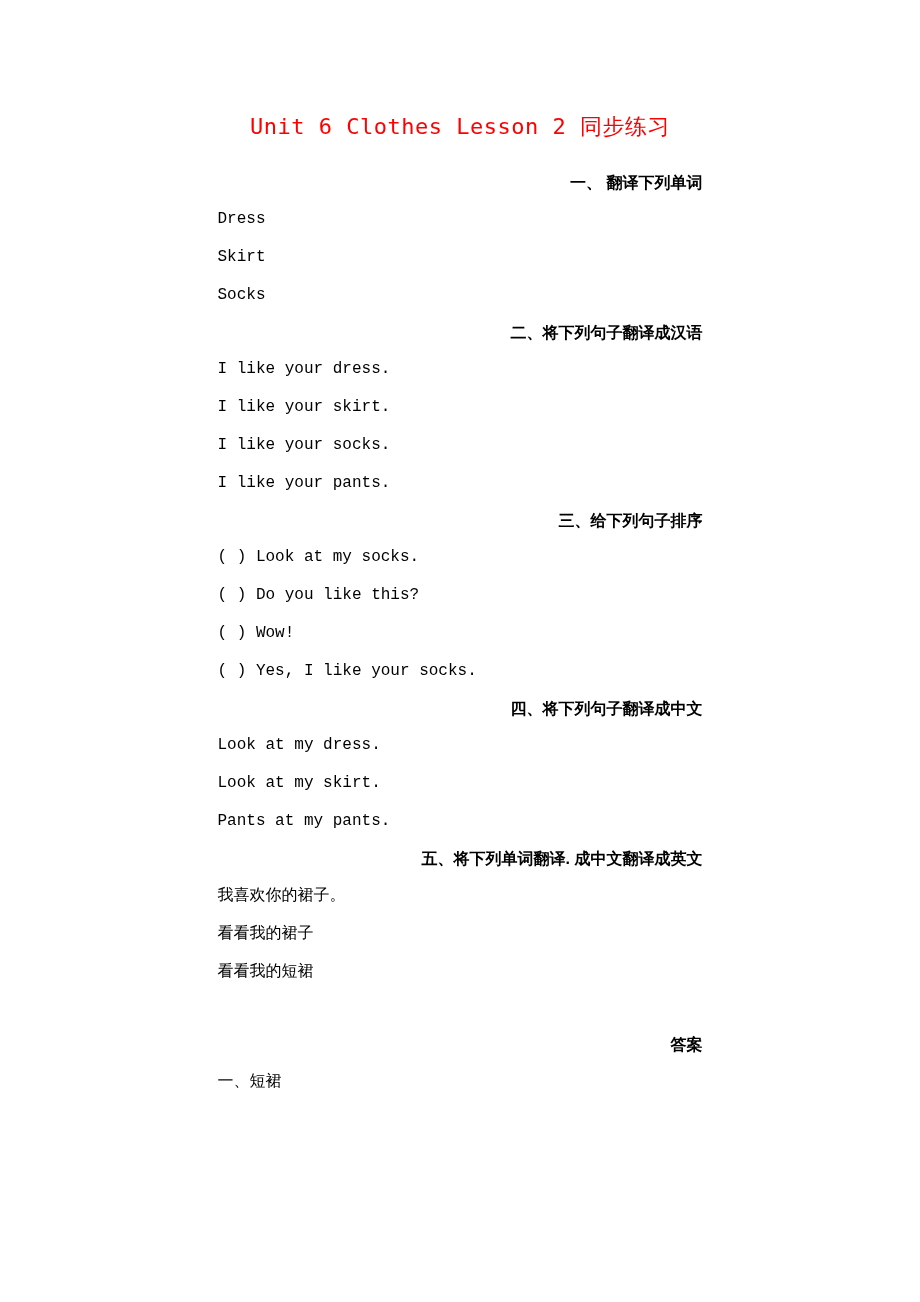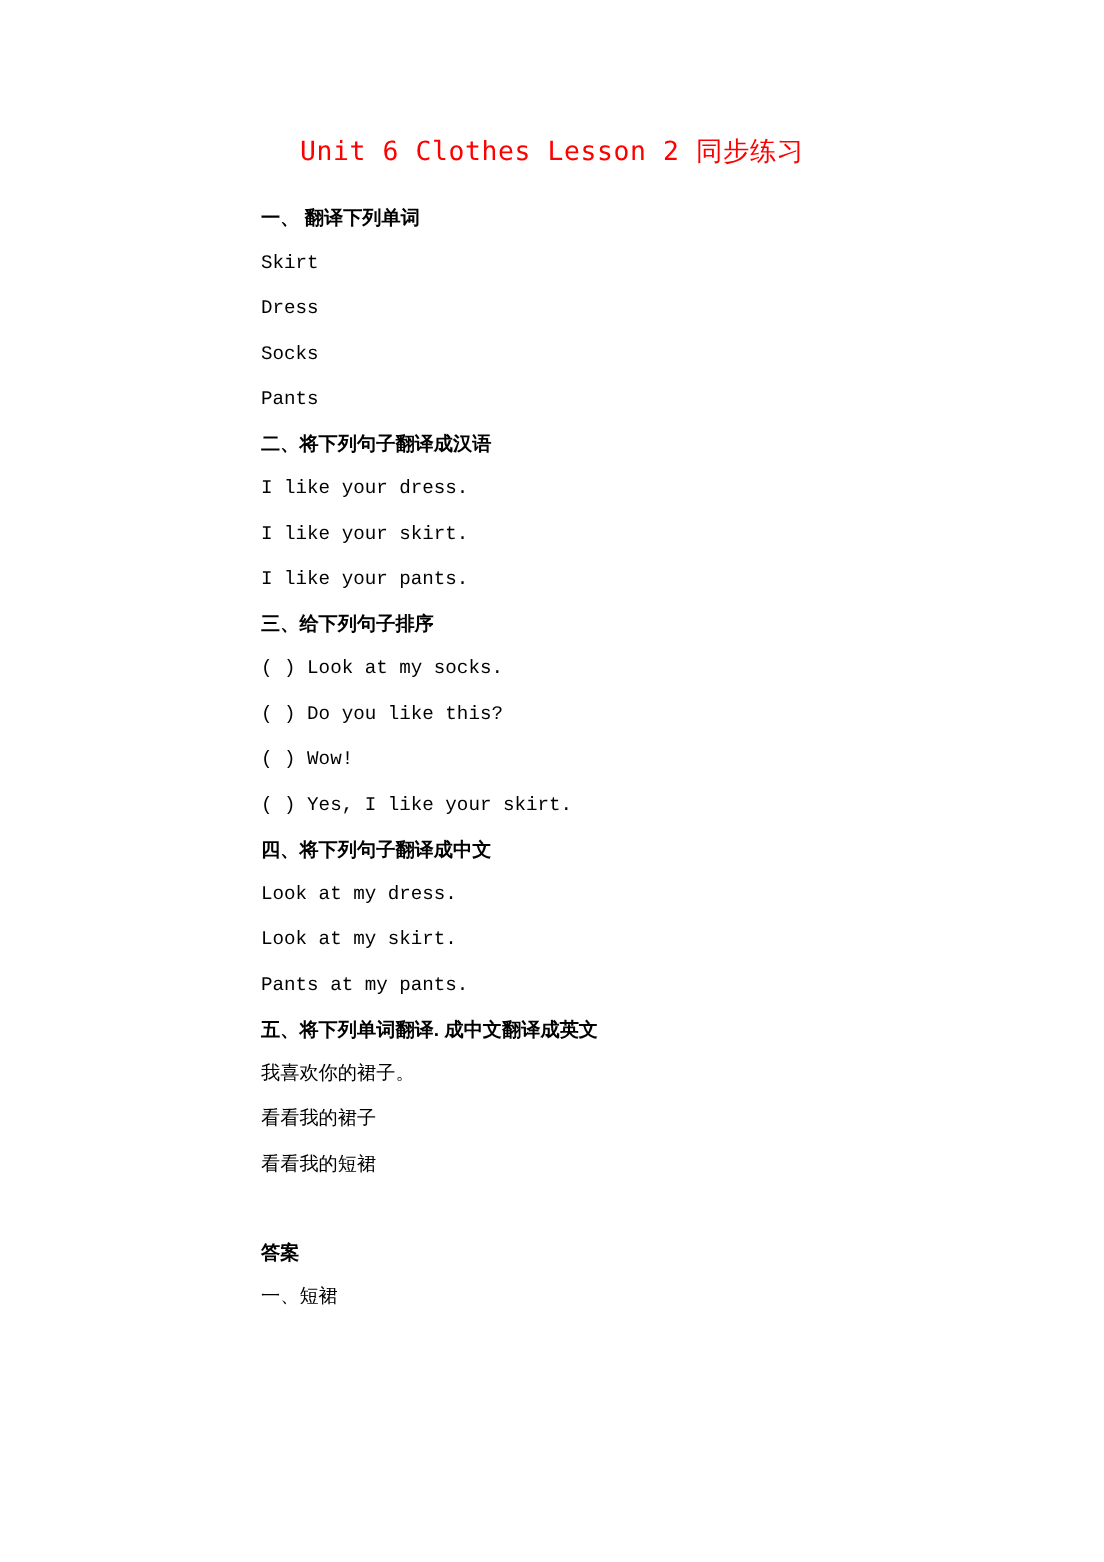--- a/index.html
+++ b/index.html
@@ -23,20 +23,21 @@
     color: #ff0000;
     font-family: "SimSun", "宋体", "Microsoft YaHei", monospace;
     font-size: 22px;
     margin-bottom: 28px;
     letter-spacing: 0.5px;
   }
   .section-heading {
     font-weight: bold;
     font-family: "SimHei", "黑体", "SimSun", sans-serif;
     margin: 10px 0 12px 0;
+    text-align: right;
   }
   .line {
     font-family: "SimSun", "宋体", "Courier New", monospace;
     white-space: pre;
     margin: 0 0 14px 0;
   }
   .cn-line {
     font-family: Liberation Serif, serif;
     margin: 0 0 14px 0;
   }
@@ -45,35 +46,35 @@
   }
 </style>
 </head>
 <body>
 
 <div class="page">
 
   <div class="title">Unit 6 Clothes Lesson 2 同步练习</div>
 
   <div class="section-heading">一、  翻译下列单词</div>
+  <div class="line">Dress</div>
   <div class="line">Skirt</div>
-  <div class="line">Dress</div>
   <div class="line">Socks</div>
-  <div class="line">Pants</div>
 
   <div class="section-heading">二、将下列句子翻译成汉语</div>
   <div class="line">I like your dress.</div>
   <div class="line">I like your skirt.</div>
+  <div class="line">I like your socks.</div>
   <div class="line">I like your pants.</div>
 
   <div class="section-heading">三、给下列句子排序</div>
   <div class="line">( ) Look at my socks.</div>
   <div class="line">( ) Do you like this?</div>
   <div class="line">( ) Wow!</div>
-  <div class="line">( ) Yes, I like your skirt.</div>
+  <div class="line">( ) Yes, I like your socks.</div>
 
   <div class="section-heading">四、将下列句子翻译成中文</div>
   <div class="line">Look at my dress.</div>
   <div class="line">Look at my skirt.</div>
   <div class="line">Pants at my pants.</div>
 
   <div class="section-heading">五、将下列单词翻译. 成中文翻译成英文</div>
   <div class="cn-line">我喜欢你的裙子。</div>
   <div class="cn-line">看看我的裙子</div>
   <div class="cn-line">看看我的短裙</div>

